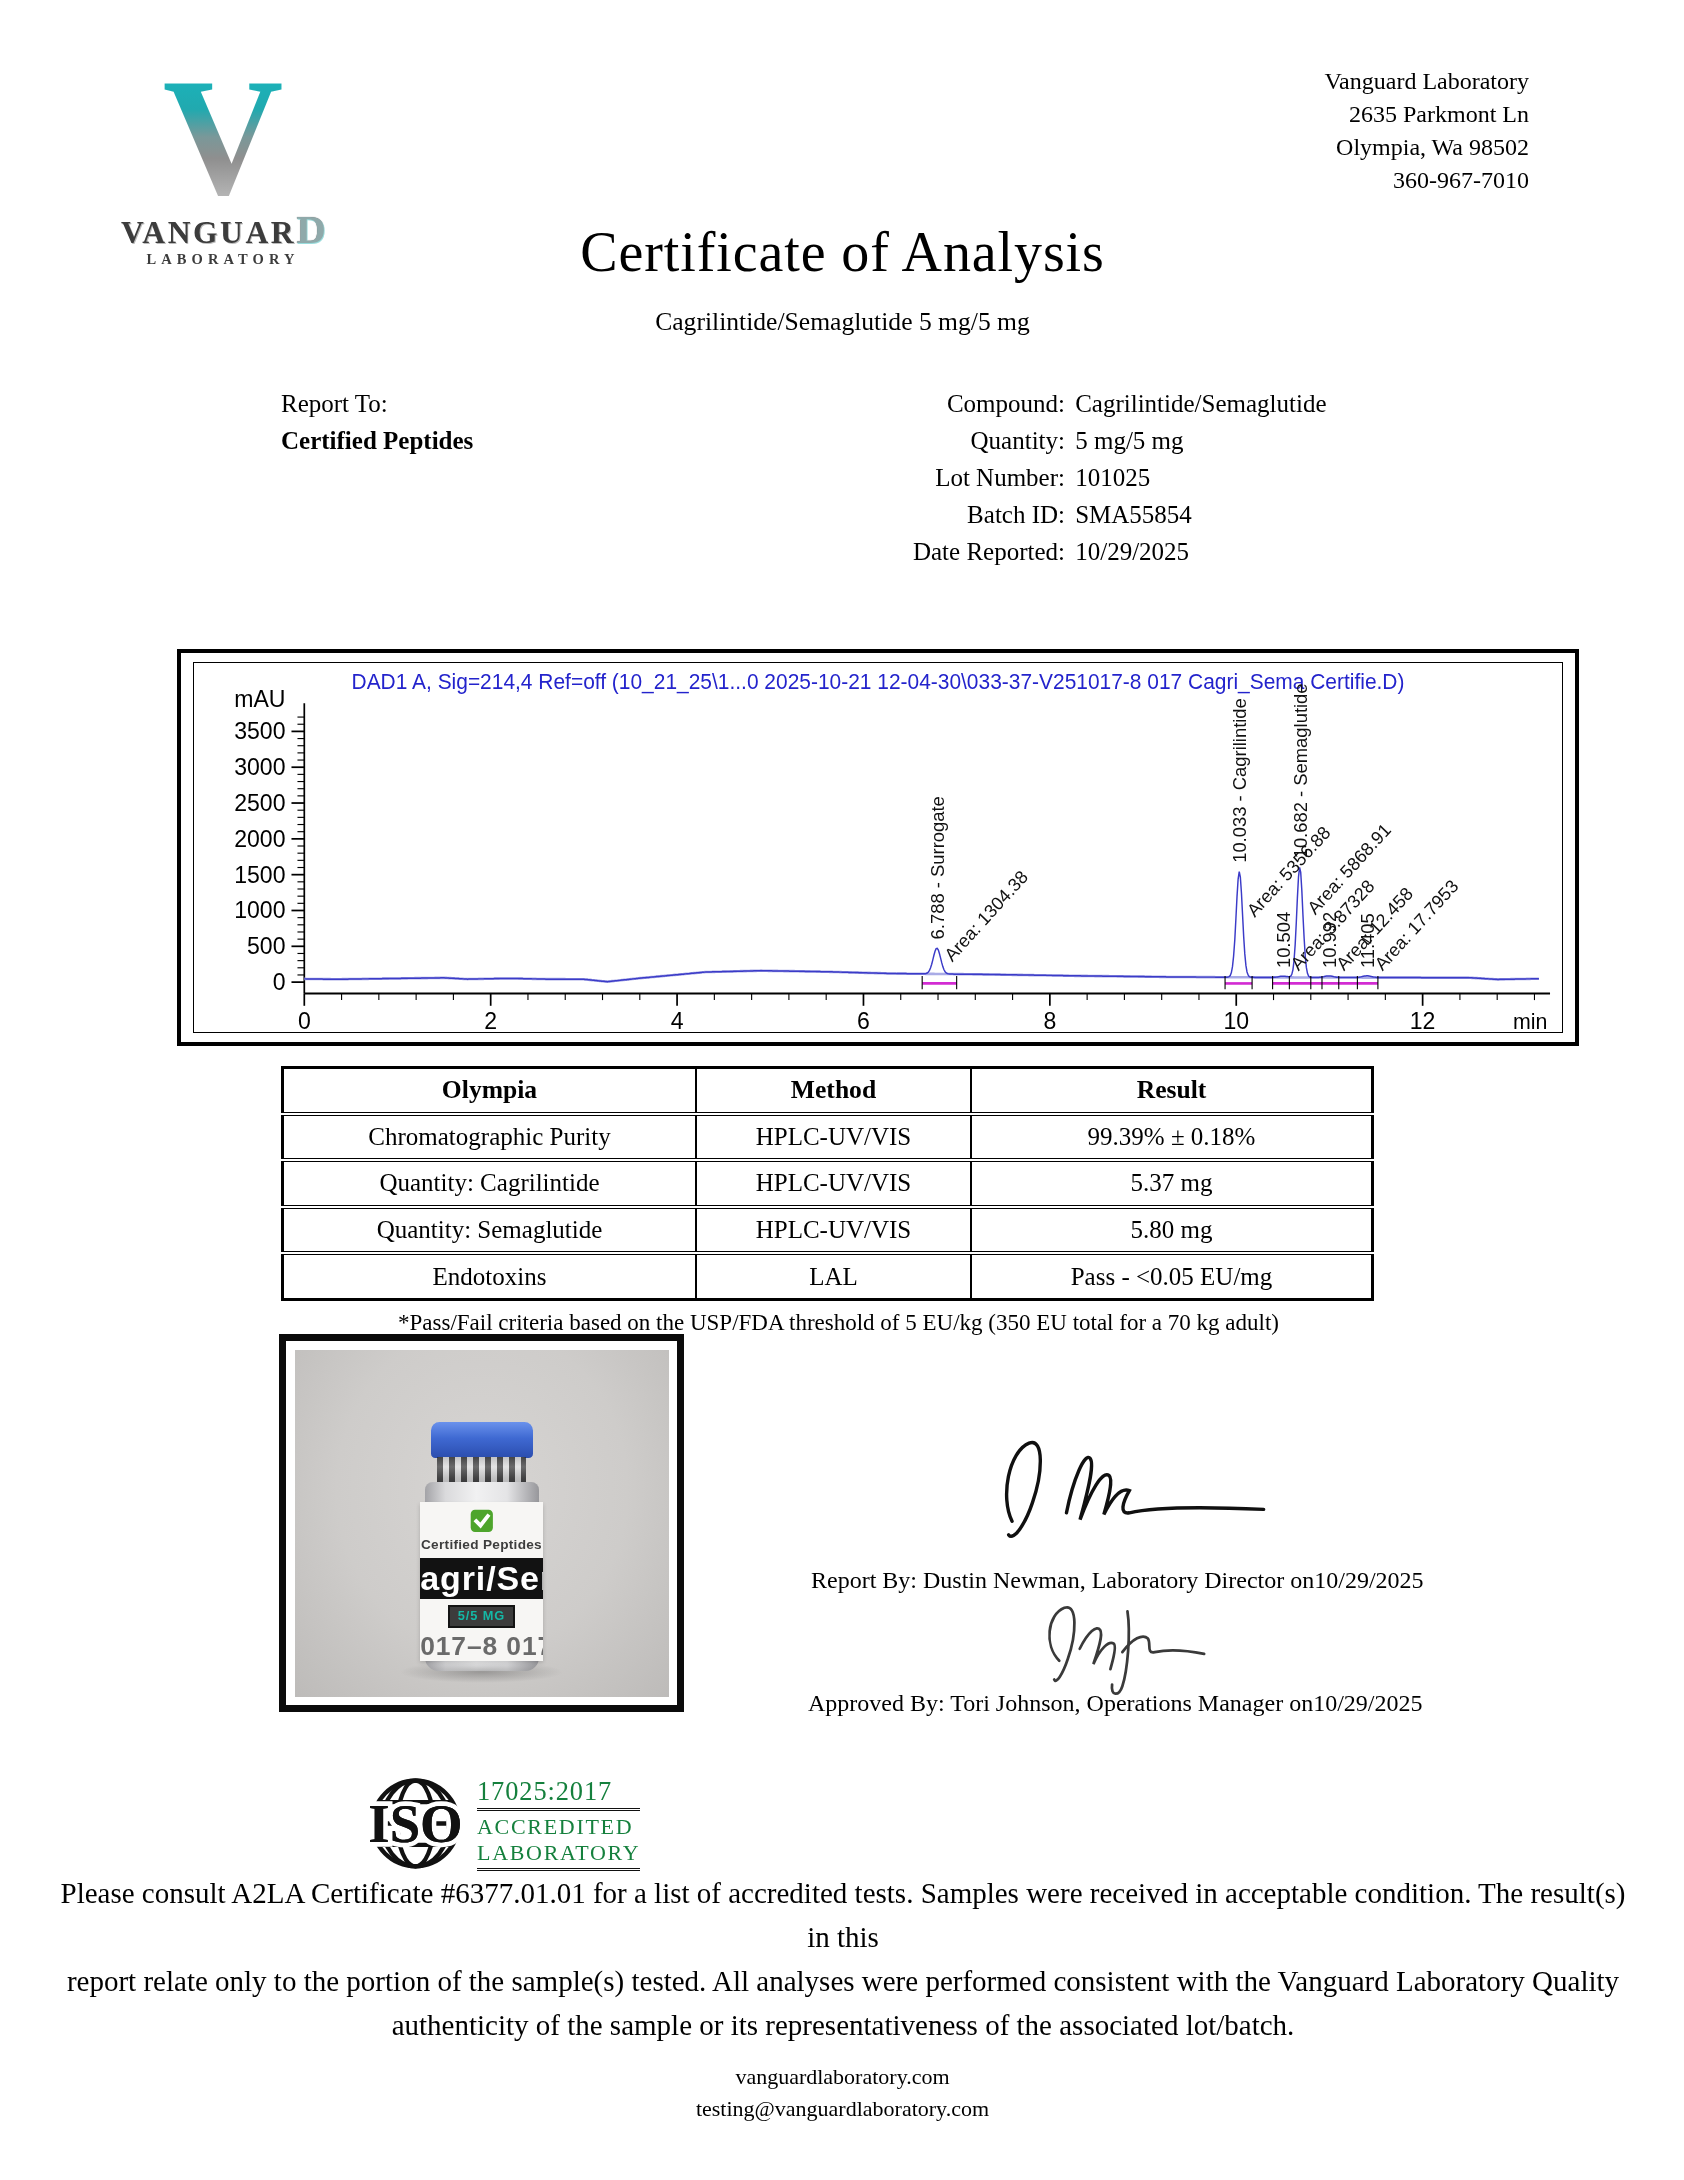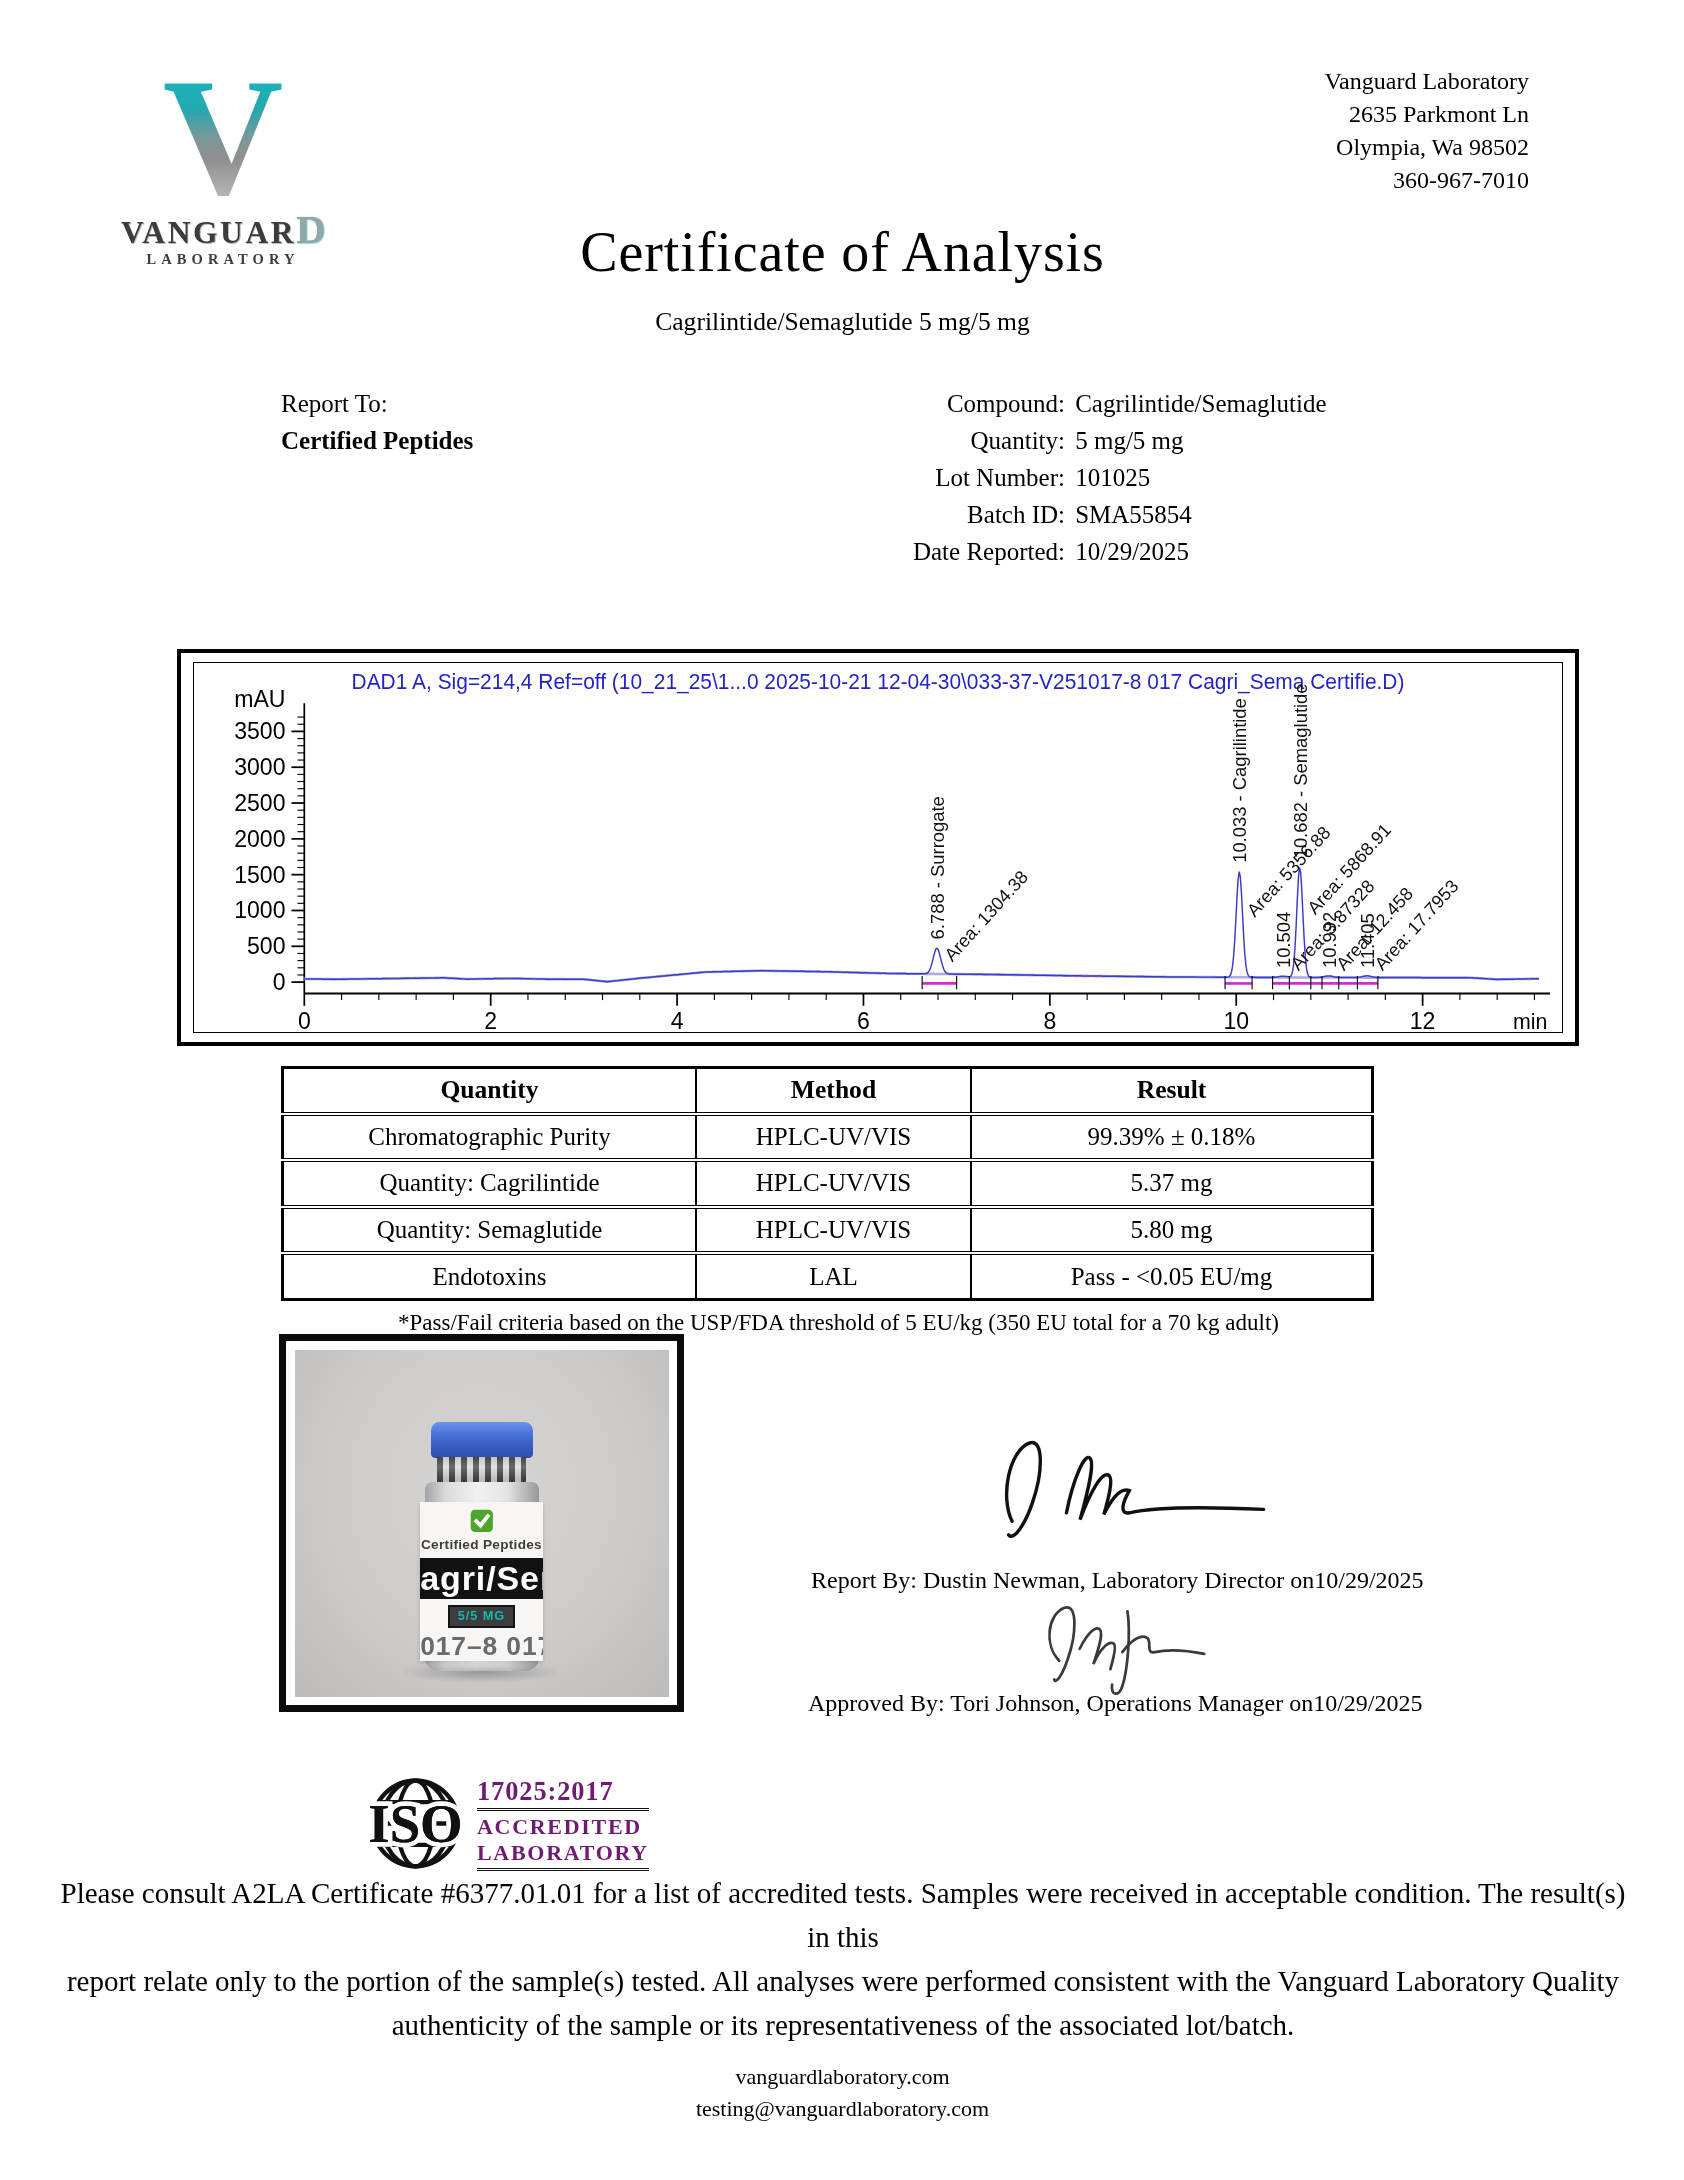--- a/index.html
+++ b/index.html
@@ -77,21 +77,21 @@
 
   
   .sig1{position:absolute;left:988px;top:1421px;}
   .sig2{position:absolute;left:1032px;top:1589px;}
   .sign-line{position:absolute;font-size:24px;display:flex;white-space:nowrap;}
   .report-line{left:811px;top:1567px;}
   .approve-line{left:808px;top:1690px;}
 
   
   .iso{position:absolute;left:365px;top:1773px;display:flex;align-items:center;gap:11px;}
-  .iso-text-col{font-family:"Liberation Serif",serif;font-weight:bold;color:#701a75;}
+  .iso-text-col{font-family:"Liberation Serif",serif;font-weight:normal;color:#15803d;}
   .iso-l1{font-size:26.4px;letter-spacing:0.9px;border-bottom:3.4px double #111;padding-bottom:0.9px;}
   .iso-l2{font-size:22px;letter-spacing:1.7px;margin-top:2.6px;}
   .iso-l3{font-size:22px;letter-spacing:1.7px;border-bottom:3.4px double #111;padding-bottom:1.7px;}
 
   
   .disclaimer{position:absolute;left:51px;width:1584px;top:1871px;text-align:center;
               font-size:29px;line-height:44px;}
   .links{position:absolute;left:0;width:1685px;top:2061px;text-align:center;font-size:22px;line-height:31.5px;}
 </style>
 </head>
@@ -266,21 +266,21 @@
           <text transform="translate(1345.1280000000002,352) rotate(-47)" font-size="21" fill="#111">Area: 12.458</text>
           <text transform="translate(1380.145,348) rotate(-90)" font-size="21" fill="#111">11.405</text>
           <text transform="translate(1390.145,352) rotate(-47)" font-size="21" fill="#111">Area: 17.7953</text>
         </svg>
     </div>
   </div>
 
   <table class="results">
     <thead>
       <tr>
-        <th class="col-analysis">Quantity</th>
+        <th class="col-analysis">Olympia</th>
         <th class="col-method">Method</th>
         <th class="col-result">Result</th>
       </tr>
     </thead>
     <tbody>
       <tr>
         <td>Chromatographic Purity</td>
         <td>HPLC-UV/VIS</td>
         <td>99.39% ± 0.18%</td>
       </tr>

